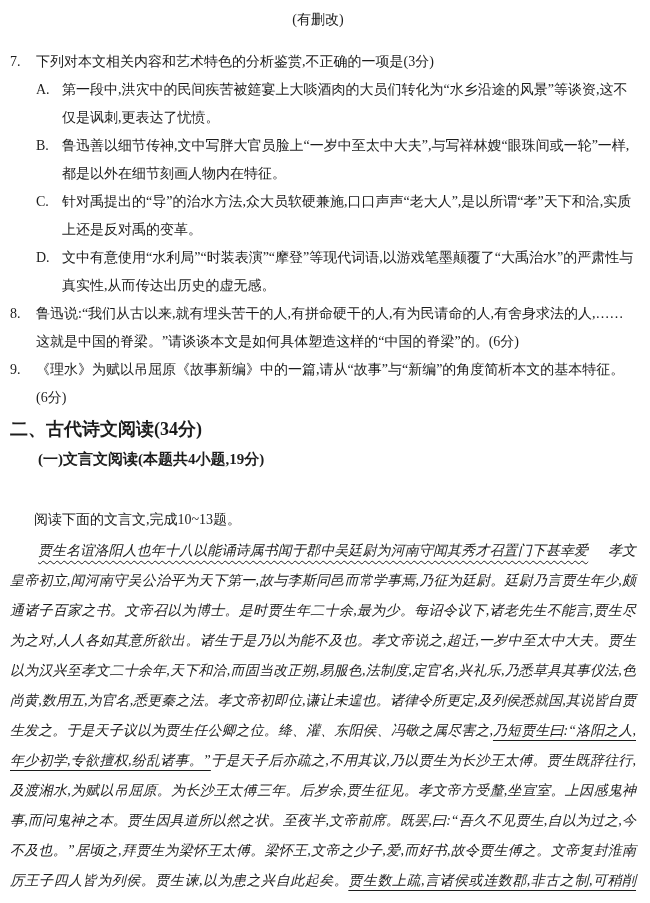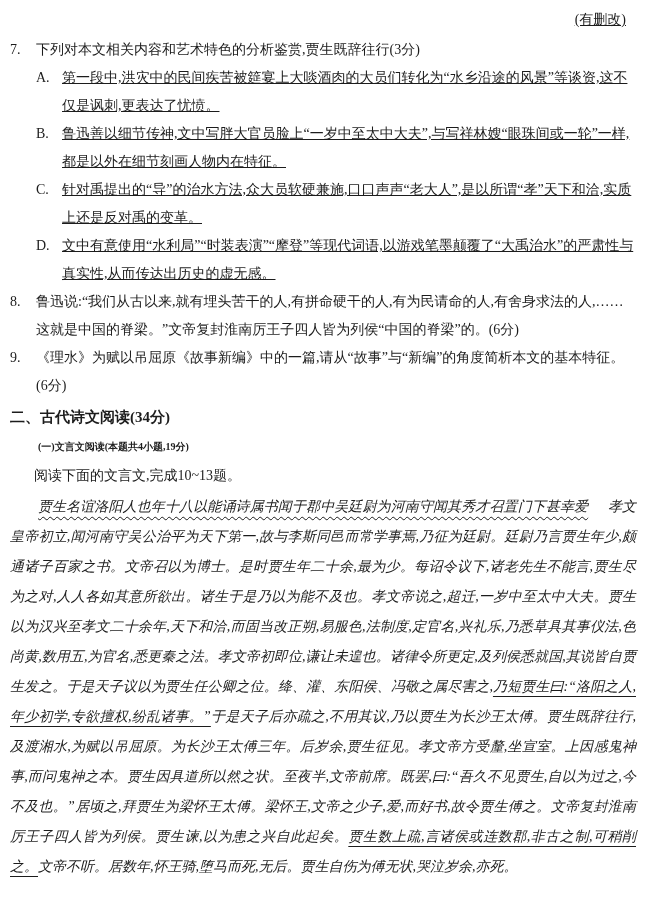--- a/index.html
+++ b/index.html
@@ -8,48 +8,48 @@
     height: 903px;
     background: #ffffff;
     color: #1c1c1c;
     font-family: "Liberation Serif", "DejaVu Serif", serif;
     font-size: 14px;
     box-sizing: border-box;
     padding: 8px 14px 0 10px;
     overflow: hidden;
   }
   .top-note {
-    text-align: right;
+    text-align: center;
     line-height: 24px;
     padding-right: 10px;
-    margin-bottom: 4px;
-    text-decoration: underline;
+    margin-bottom: 16px;
   }
   .q { display: flex; line-height: 28px; }
   .q-num { flex: 0 0 26px; }
   .q-body { flex: 1; }
   .opts { margin-left: 26px; }
   .opt { display: flex; line-height: 28px; }
   .opt-label { flex: 0 0 26px; }
-  .opt-text { flex: 1; text-decoration: underline; }
+  .opt-text { flex: 1; }
   .sec-title {
     font-weight: bold;
-    font-size: 15px;
+    font-size: 18px;
     line-height: 30px;
     margin-top: 2px;
   }
   .sub-title {
     font-weight: bold;
-    font-size: 10px;
+    font-size: 15px;
     line-height: 30px;
     padding-left: 28px;
   }
   .instruction {
     line-height: 28px;
     padding-left: 24px;
+    margin-top: 32px;
   }
   .passage {
     text-align: justify;
     font-style: italic;
     line-height: 30px;
     text-indent: 2em;
     margin: 2px 0 0 0;
   }
   .seg-wavy {
     text-decoration-line: underline;
@@ -65,21 +65,21 @@
   }
   .gap { display: inline-block; width: 1.4em; }
 </style>
 </head>
 <body>
 
 <div class="top-note">(有删改)</div>
 
 <div class="q">
   <span class="q-num">7.</span>
-  <span class="q-body">下列对本文相关内容和艺术特色的分析鉴赏,贾生既辞往行(3分)</span>
+  <span class="q-body">下列对本文相关内容和艺术特色的分析鉴赏,不正确的一项是(3分)</span>
 </div>
 
 <div class="opts">
   <div class="opt">
     <span class="opt-label">A.</span>
     <span class="opt-text">第一段中,洪灾中的民间疾苦被筵宴上大啖酒肉的大员们转化为“水乡沿途的风景”等谈资,这不仅是讽刺,更表达了忧愤。</span>
   </div>
   <div class="opt">
     <span class="opt-label">B.</span>
     <span class="opt-text">鲁迅善以细节传神,文中写胖大官员脸上“一岁中至太中大夫”,与写祥林嫂“眼珠间或一轮”一样,都是以外在细节刻画人物内在特征。</span>
@@ -89,21 +89,21 @@
     <span class="opt-text">针对禹提出的“导”的治水方法,众大员软硬兼施,口口声声“老大人”,是以所谓“孝”天下和洽,实质上还是反对禹的变革。</span>
   </div>
   <div class="opt">
     <span class="opt-label">D.</span>
     <span class="opt-text">文中有意使用“水利局”“时装表演”“摩登”等现代词语,以游戏笔墨颠覆了“大禹治水”的严肃性与真实性,从而传达出历史的虚无感。</span>
   </div>
 </div>
 
 <div class="q">
   <span class="q-num">8.</span>
-  <span class="q-body">鲁迅说:“我们从古以来,就有埋头苦干的人,有拼命硬干的人,有为民请命的人,有舍身求法的人,……这就是中国的脊梁。”文帝复封淮南厉王子四人皆为列侯“中国的脊梁”的。(6分)</span>
+  <span class="q-body">鲁迅说:“我们从古以来,就有埋头苦干的人,有拼命硬干的人,有为民请命的人,有舍身求法的人,……这就是中国的脊梁。”请谈谈本文是如何具体塑造这样的“中国的脊梁”的。(6分)</span>
 </div>
 
 <div class="q">
   <span class="q-num">9.</span>
   <span class="q-body">《理水》为赋以吊屈原《故事新编》中的一篇,请从“故事”与“新编”的角度简析本文的基本特征。(6分)</span>
 </div>
 
 <div class="sec-title">二、古代诗文阅读(34分)</div>
 <div class="sub-title">(一)文言文阅读(本题共4小题,19分)</div>
 <div class="instruction">阅读下面的文言文,完成10~13题。</div>

